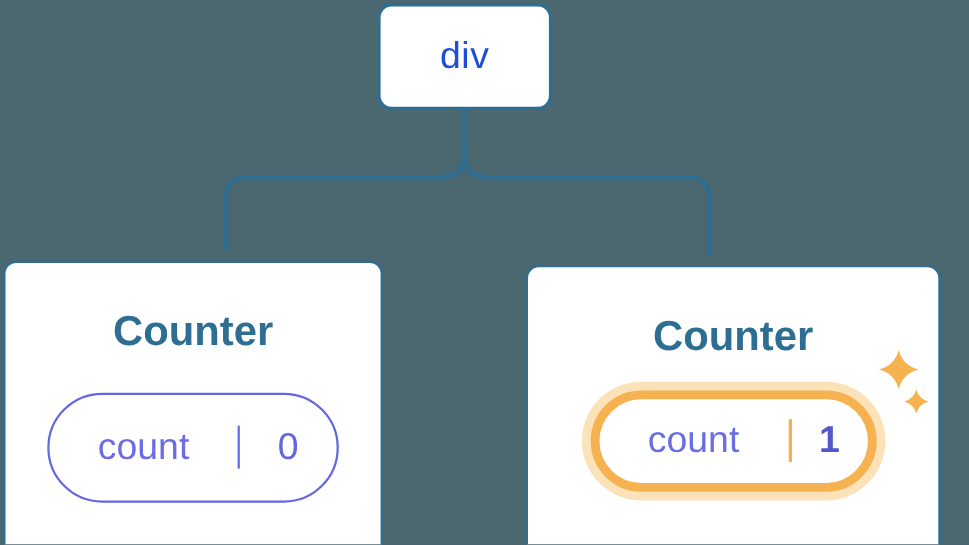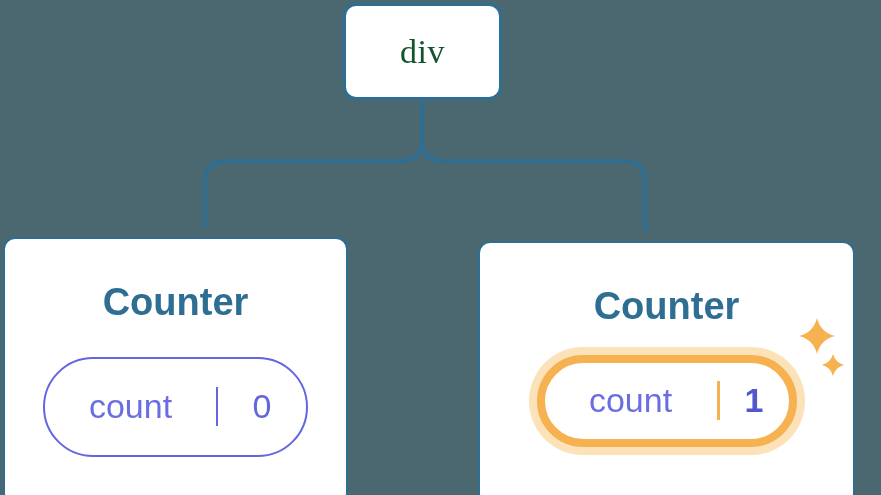--- a/index.html
+++ b/index.html
@@ -19,25 +19,24 @@
   .root-node {
     position: absolute;
     left: 343px; top: 3px;
     width: 153px; height: 91px;
     background: #ffffff;
     border: 3px solid #2E6E93;
     border-radius: 13px;
     display: flex; align-items: center; justify-content: center;
   }
   .root-label {
-    color: #14532d;
+    color: #1d4ed8;
     font-size: 34px;
     font-weight: 500;
     letter-spacing: 0.5px;
-    font-family: Liberation Serif, serif;
   }
   
   .connector {
     position: absolute;
     left: 0; top: 0;
     width: 881px; height: 495px;
     pointer-events: none;
   }
   
   .card {

